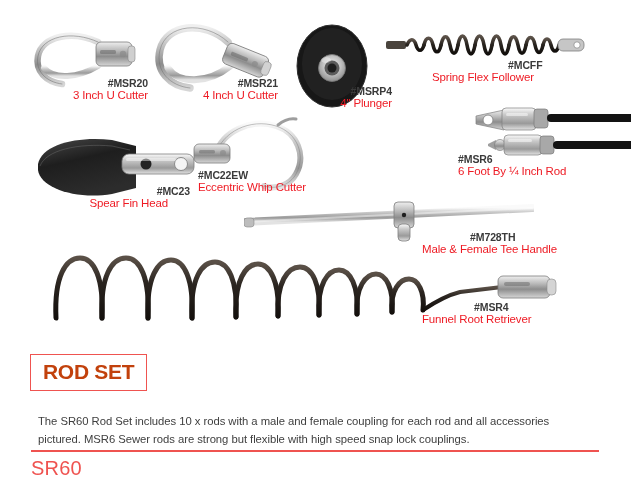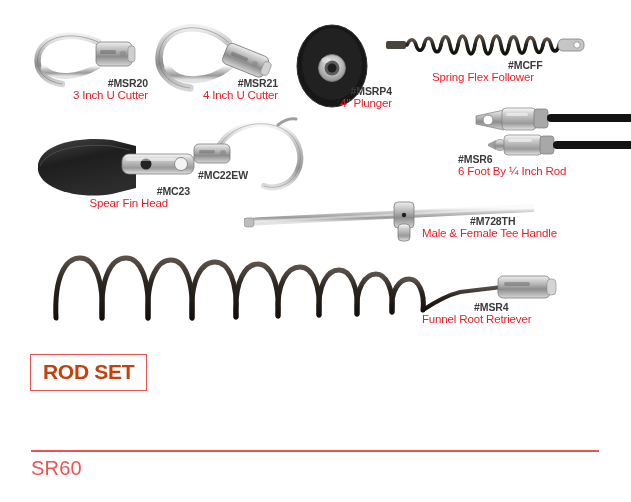--- a/index.html
+++ b/index.html
@@ -246,20 +246,21 @@
       <path d="M24,42 C30,20 58,6 84,14 C106,21 114,44 104,62 C98,73 84,78 72,74" fill="none" stroke="#787878" stroke-width="0.9" stroke-linecap="round" opacity="0.5"></path>
 
       <path d="M86,13 C92,8 98,6 104,7" fill="none" stroke="#9e9e9e" stroke-width="3" stroke-linecap="round"></path>
 
       <rect x="2" y="32" width="36" height="19" rx="5" fill="url(#steelA)" stroke="#7b7b7b" stroke-width="0.8"></rect>
       <rect x="7" y="38" width="16" height="3.5" rx="1.5" fill="#6e6e6e" opacity="0.55"></rect>
       <circle cx="31" cy="41" r="3" fill="#8a8a8a" opacity="0.7"></circle>
     </svg>
     <div class="caption cap-left" style="left:6px; top:58px; width:170px;">
       <span class="sku">#MC22EW</span>
+      <span class="pname">Eccentric Whip Cutter</span>
     </div>
   </div>
 
   <div class="product" style="left:470px; top:104px; width:179px; height:90px;">
     <svg class="art" width="179" height="58" viewBox="0 0 179 58">
 
       <g>
         <path d="M6,12 L34,6 L34,26 L6,20 Z" fill="url(#steelA)" stroke="#7e7e7e" stroke-width="0.7"></path>
         <circle cx="18" cy="16" r="5" fill="#ffffff" stroke="#8c8c8c" stroke-width="1"></circle>
         <rect x="32" y="4" width="34" height="22" rx="4" fill="url(#steelB)" stroke="#7e7e7e" stroke-width="0.7"></rect>
@@ -289,21 +290,21 @@
       <path d="M2,26 L288,12" fill="none" stroke="url(#steelB)" stroke-width="8" stroke-linecap="round"></path>
       <path d="M2,26 L288,12" fill="none" stroke="#ffffff" stroke-width="2" opacity="0.45" stroke-linecap="round"></path>
 
       <rect x="150" y="6" width="20" height="26" rx="4" fill="url(#steelA)" stroke="#7e7e7e" stroke-width="0.8"></rect>
       <circle cx="160" cy="19" r="2.2" fill="#1f1f1f"></circle>
 
       <rect x="154" y="28" width="12" height="17" rx="4" fill="url(#steelB)" stroke="#7e7e7e" stroke-width="0.8"></rect>
 
       <rect x="0" y="22" width="10" height="9" rx="3" fill="#bdbdbd" stroke="#8a8a8a" stroke-width="0.6"></rect>
     </svg>
-    <div class="caption cap-left" style="left:170px; top:20px; width:200px;padding-left:8px;">
+    <div class="caption cap-left" style="left:170px; top:36px; width:200px;padding-left:8px;">
       <span class="sku" style="margin-left:48px;">#M728TH</span>
       <span class="pname">Male &amp; Female Tee Handle</span>
     </div>
   </div>
 
   <div class="product" style="left:50px; top:246px; width:530px; height:100px;">
     <svg class="art" width="530" height="86" viewBox="0 0 530 86">
       <defs>
         <linearGradient id="augerG" x1="0" y1="0" x2="0" y2="1">
           <stop offset="0%" stop-color="#5a5047"></stop>
@@ -335,15 +336,16 @@
       <span class="pname">Funnel Root Retriever</span>
     </div>
   </div>
 
 </div>
 
 <div id="info">
   <div id="rodset-box">
     <span id="rodset-title">ROD SET</span>
   </div>
+  <p id="description">The SR60 Rod Set includes 10 x rods with a male and female coupling for each rod and all accessories pictured. MSR6 Sewer rods are strong but flexible with high speed snap lock couplings.</p>
   <div id="divider"></div>
   <div id="model-code">SR60</div>
 </div>
 
 </body></html>

